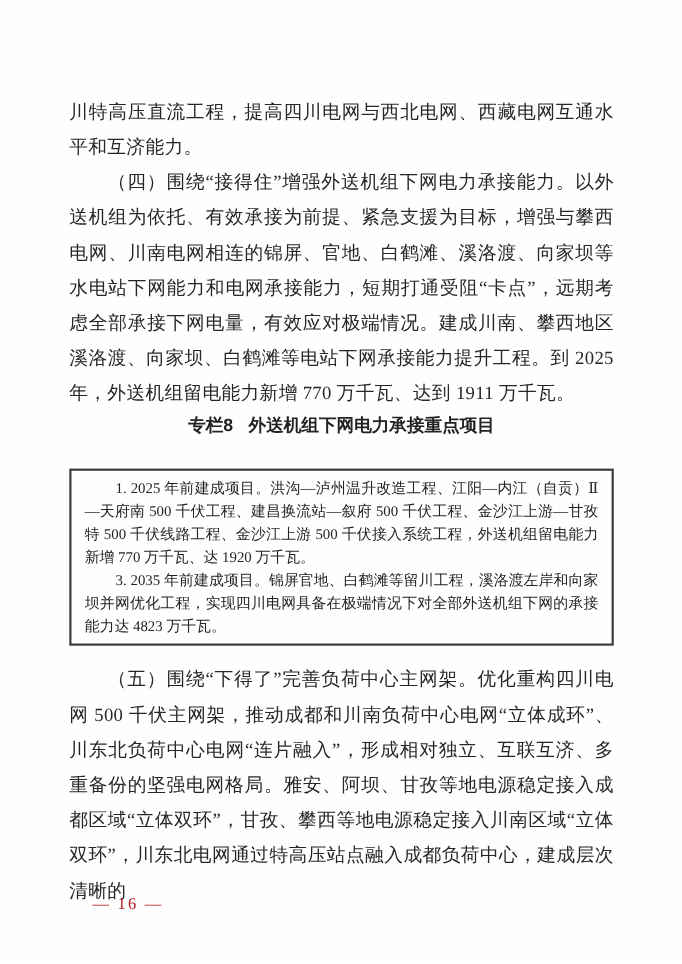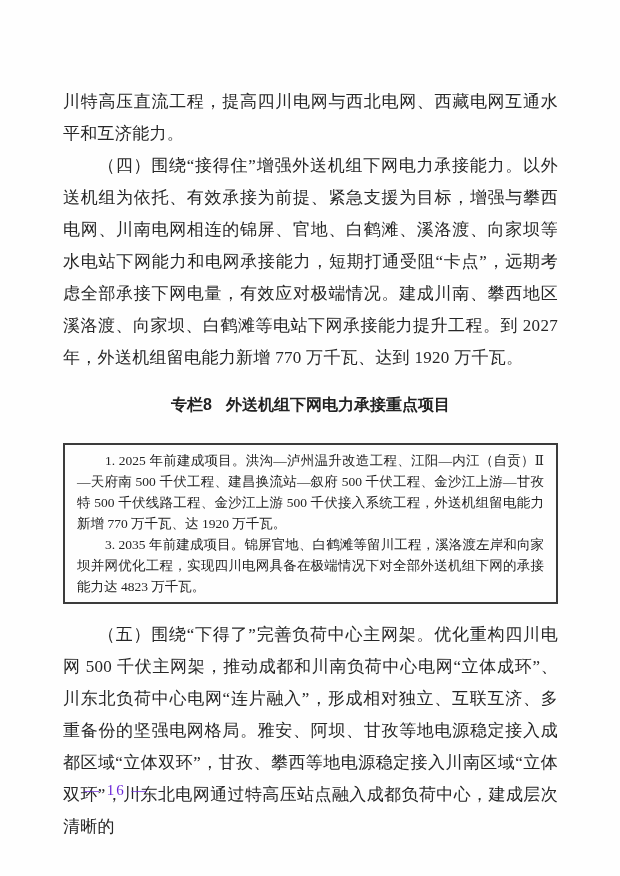--- a/index.html
+++ b/index.html
@@ -22,21 +22,21 @@
     line-height: 32px;
     text-align: justify;
     text-justify: inter-ideograph;
     letter-spacing: 0.3px;
   }
   p.body.indent { text-indent: 35px; }
   p.body .lead {
     font-weight: normal;
   }
   .box-title {
-    margin-top: 21px;
+    margin-top: 4px;
     font-family: "Liberation Sans", "DejaVu Sans", sans-serif;
     font-weight: bold;
     font-size: 16px;
     line-height: 20px;
     text-align: center;
     color: #222222;
   }
   .box-title .box-no { margin-right: 14px; }
   .box {
     margin-top: 28px;
@@ -48,35 +48,35 @@
     line-height: 21px;
     text-align: justify;
     text-justify: inter-ideograph;
     text-indent: 28px;
     color: #242424;
   }
   p.after-box { margin-top: 15px; }
   .page-number {
     position: absolute;
     left: 84px;
-    top: 782px;
+    top: 814px;
     font-size: 15px;
     letter-spacing: 2px;
-    color: #6d28d9;
+    color: #b91c1c;
   }
 </style>
 </head>
 <body>
 
 <div class="page">
   <div class="content">
 
     <p class="body">川特高压直流工程，提高四川电网与西北电网、西藏电网互通水平和互济能力。</p>
 
-    <p class="body indent"><span class="lead">（四）围绕“接得住”增强外送机组下网电力承接能力。</span><span>以外送机组为依托、有效承接为前提、紧急支援为目标，增强与攀西电网、川南电网相连的锦屏、官地、白鹤滩、溪洛渡、向家坝等水电站下网能力和电网承接能力，短期打通受阻“卡点”，远期考虑全部承接下网电量，有效应对极端情况。建成川南、攀西地区溪洛渡、向家坝、白鹤滩等电站下网承接能力提升工程。到 2027 年，外送机组留电能力新增 770 万千瓦、达到 1920 万千瓦。</span></p>
+    <p class="body indent"><span class="lead">（四）围绕“接得住”增强外送机组下网电力承接能力。</span><span>以外送机组为依托、有效承接为前提、紧急支援为目标，增强与攀西电网、川南电网相连的锦屏、官地、白鹤滩、溪洛渡、向家坝等水电站下网能力和电网承接能力，短期打通受阻“卡点”，远期考虑全部承接下网电量，有效应对极端情况。建成川南、攀西地区溪洛渡、向家坝、白鹤滩等电站下网承接能力提升工程。到 2025 年，外送机组留电能力新增 770 万千瓦、达到 1911 万千瓦。</span></p>
 
     <h3 class="box-title"><span class="box-no">专栏8</span><span>外送机组下网电力承接重点项目</span></h3>
 
     <div class="box">
       <p>1. 2025 年前建成项目。洪沟—泸州温升改造工程、江阳—内江（自贡）Ⅱ—天府南 500 千伏工程、建昌换流站—叙府 500 千伏工程、金沙江上游—甘孜特 500 千伏线路工程、金沙江上游 500 千伏接入系统工程，外送机组留电能力新增 770 万千瓦、达 1920 万千瓦。</p>
       <p>3. 2035 年前建成项目。锦屏官地、白鹤滩等留川工程，溪洛渡左岸和向家坝并网优化工程，实现四川电网具备在极端情况下对全部外送机组下网的承接能力达 4823 万千瓦。</p>
     </div>
 
     <p class="body indent after-box"><span class="lead">（五）围绕“下得了”完善负荷中心主网架。</span><span>优化重构四川电网 500 千伏主网架，推动成都和川南负荷中心电网“立体成环”、川东北负荷中心电网“连片融入”，形成相对独立、互联互济、多重备份的坚强电网格局。雅安、阿坝、甘孜等地电源稳定接入成都区域“立体双环”，甘孜、攀西等地电源稳定接入川南区域“立体双环”，川东北电网通过特高压站点融入成都负荷中心，建成层次清晰的</span></p>
 

